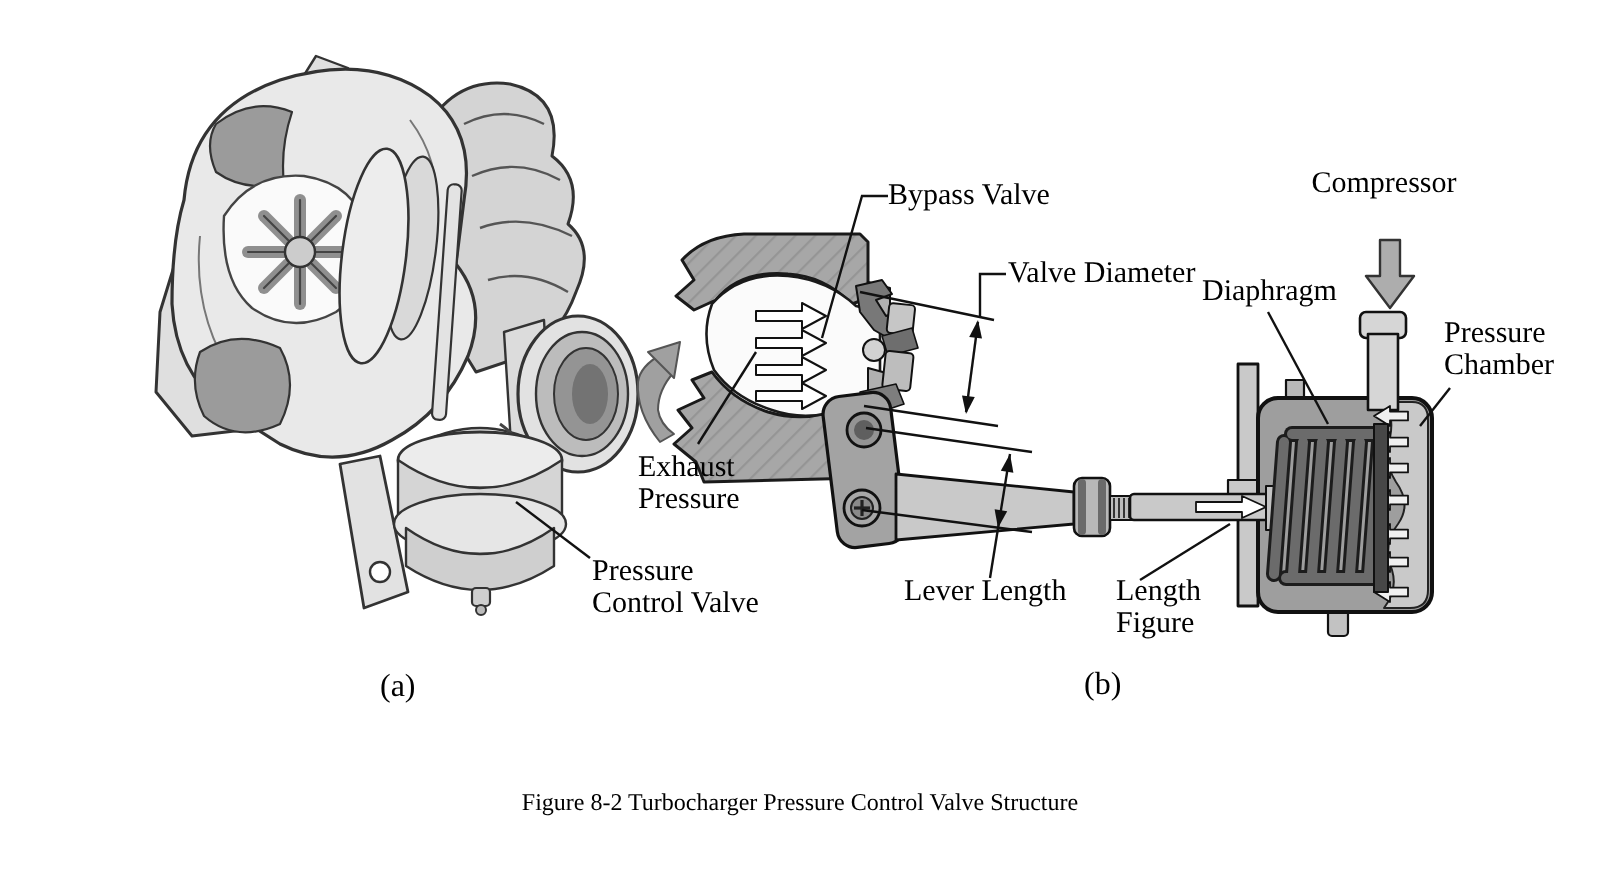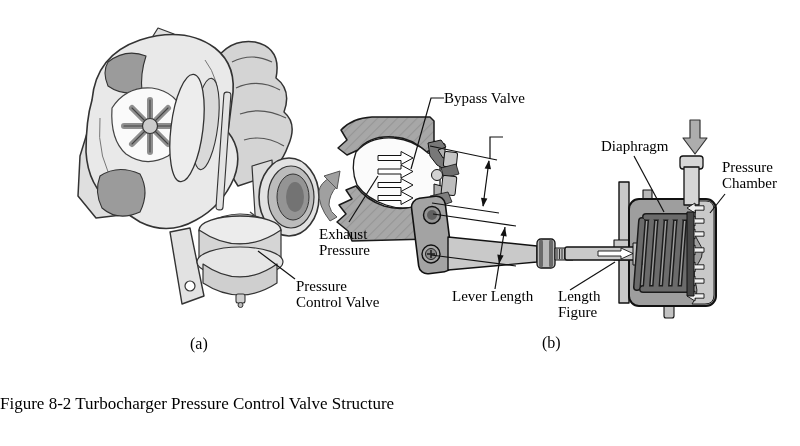--- a/index.html
+++ b/index.html
@@ -1,22 +1,22 @@
 <!DOCTYPE html>
 <html><head>
 <meta charset="utf-8">
 <style>
   html,body{margin:0;padding:0;background:#ffffff;}
   #stage{position:relative;width:800px;height:446px;background:#ffffff;overflow:hidden;
          font-family:"Liberation Serif", serif;color:#000;}
   #stage svg{position:absolute;left:0;top:0;}
   .lbl{position:absolute;font-size:15px;line-height:16px;white-space:nowrap;color:#000;}
   .lbl.center{text-align:center;}
-  .caption{position:absolute;left:0;top:394px;width:800px;text-align:left;
-           font-size:17px;color:#000;}
+  .caption{position:absolute;left:0;top:394px;width:800px;text-align:center;
+           font-size:12px;color:#000;}
 </style>
 </head>
 <body>
 
 <div id="stage">
 
 <svg width="800" height="446" viewBox="0 0 800 446">
   <defs>
     <pattern id="hatch" width="7" height="7" patternUnits="userSpaceOnUse" patternTransform="rotate(45)">
       <rect width="7" height="7" fill="#a7a7a7"></rect>
@@ -235,23 +235,25 @@
   </g>
   <g fill="#111">
     <polygon points="489,160 491,169.3 484.6,168.5"></polygon>
     <polygon points="483,207 487.4,198.5 481,197.7"></polygon>
     <polygon points="505,227 506.7,236.4 500.4,235.4"></polygon>
     <polygon points="499,264 503.6,255.6 497.3,254.6"></polygon>
   </g>
 </svg>
 
 <div class="lbl" style="left:444px;top:90px;">Bypass Valve</div>
+<div class="lbl" style="left:504px;top:129px;">Valve Diameter</div>
 <div class="lbl" style="left:601px;top:138px;">Diaphragm</div>
 
 <div class="lbl center" style="left:630px;top:84px;width:124px;">
+  <div>Compressor</div>
 </div>
 
 <div class="lbl" style="left:722px;top:159px;">
   <div>Pressure</div>
   <div>Chamber</div>
 </div>
 
 <div class="lbl" style="left:319px;top:226px;">
   <div>Exhaust</div>
   <div>Pressure</div>

